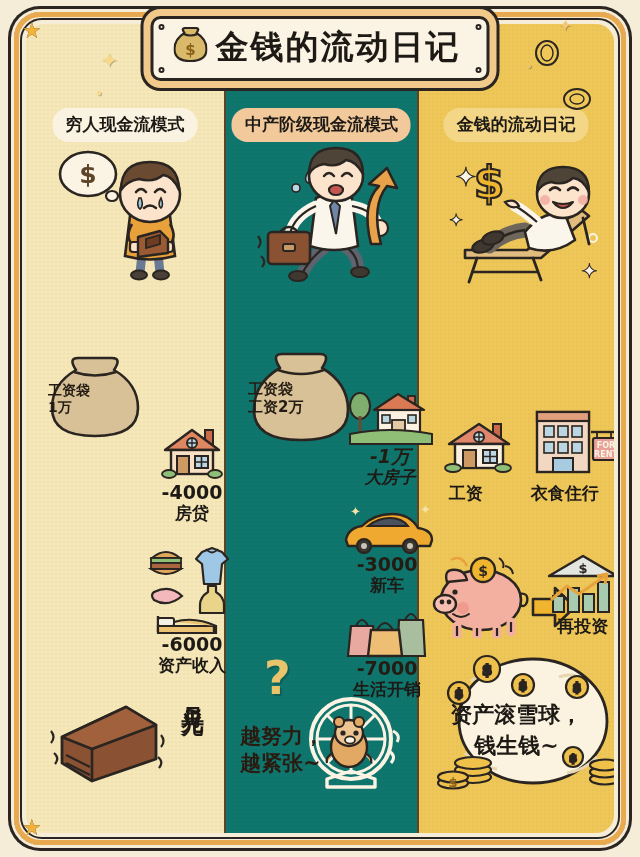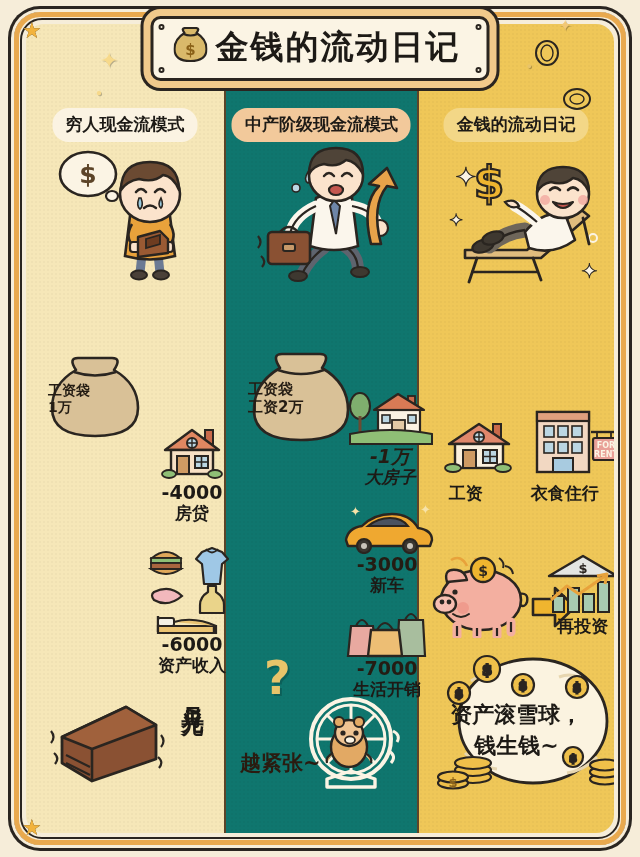--- a/index.html
+++ b/index.html
@@ -446,20 +446,21 @@
           <circle cx="62" cy="31" r="5" fill="#E2A964" stroke="#2A2520" stroke-width="2"></circle>
           <circle cx="46" cy="42" r="2.6" fill="#2A2520"></circle>
           <circle cx="59" cy="42" r="2.6" fill="#2A2520"></circle>
           <ellipse cx="53" cy="49" rx="5" ry="3.6" fill="#FBF4E4" stroke="#2A2520" stroke-width="1.8"></ellipse>
           <path d="M36 62 q-8 4 -6 10 M68 62 q8 4 6 10" stroke="#2A2520" stroke-width="2.2" fill="#E2A964"></path>
           <path d="M92 60 q8 5 2 12 M96 40 q8 4 4 11" stroke="#FBF4E4" stroke-width="3" fill="none"></path>
         </svg>
       </div>
 
       <div class="concl" id="mid-concl">
+        <div>越努力，</div>
         <div>越紧张~</div>
       </div>
     </div>
 
     <div class="col col-rich">
 
       <div class="col-header hdr-gold">金钱的流动日记</div>
 
       <div class="person" style="left:22px; top:122px;">
         <svg width="180" height="150" viewBox="0 0 180 150">

